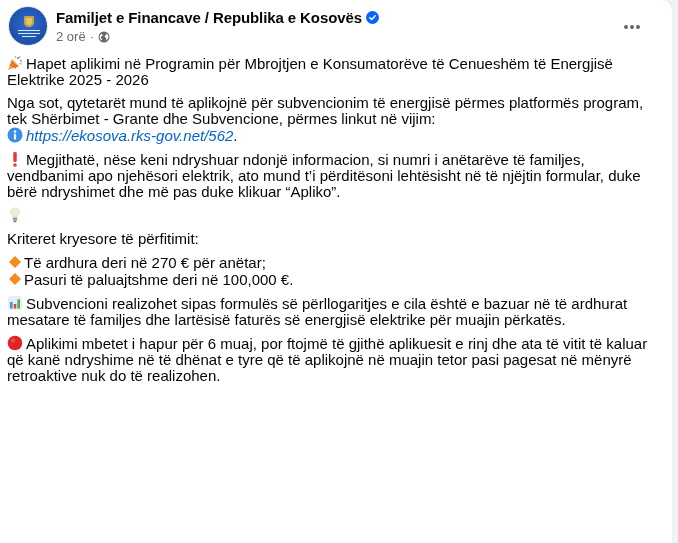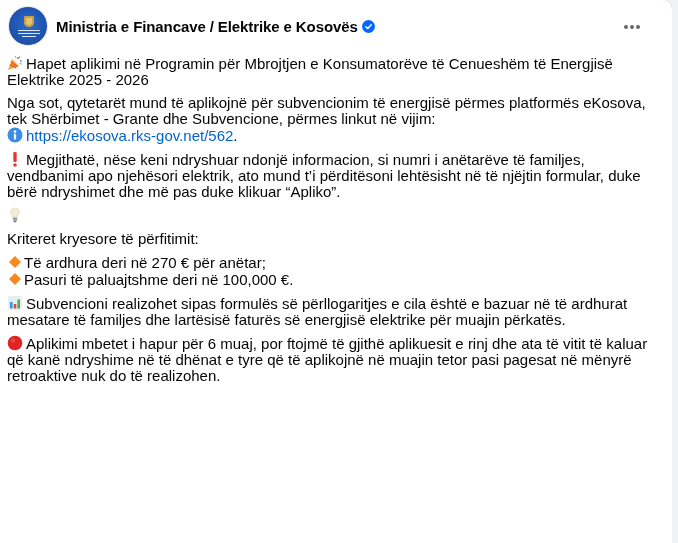--- a/index.html
+++ b/index.html
@@ -68,47 +68,58 @@
     }
     .body {
       position: absolute; left: 7px; top: 55px; width: 652px;
       font-size: 15px; line-height: 16px; color: #050505;
     }
     .para { margin-bottom: 7px; }
     .emoji {
       display: inline-block; width: 16px; height: 16px;
       vertical-align: -2px; margin-right: 3px; position: relative;
     }
-    a.link { color: #0064d1; text-decoration: none; }
+    a.link { color: #0064d1; text-decoration: none; font-style: italic; }
     .scroll-strip {
       position: absolute; left: 672px; top: 0; width: 6px; height: 543px;
       background: #f0f2f5;
     }
   </style>
 </head>
 <body>
 
 <div class="card">
 
   <div class="header">
     <div class="avatar">
       <div class="emblem"></div>
       <div class="line l1"></div>
       <div class="line l2"></div>
       <div class="line l3"></div>
     </div>
     <div class="meta">
       <div class="name-row">
-        <span class="page-name">Ministria e Financave / Elektrike e Kosovës</span>
+        <span class="page-name">Familjet e Financave / Republika e Kosovës</span>
         <span class="verified">
           <svg width="9" height="9" viewBox="0 0 10 10">
               <path d="M2 5.2 L4.2 7.2 L8 3" stroke="#fff" stroke-width="1.6" fill="none" stroke-linecap="round" stroke-linejoin="round"></path>
             </svg>
         </span>
       </div>
+      <div class="sub-row">
+        <span>2 orë</span>
+        <span class="dot">·</span>
+        <span class="globe">
+          <svg width="12" height="12" viewBox="0 0 12 12">
+            <circle cx="6" cy="6" r="5.5" fill="#65676b"></circle>
+            <path d="M3 3.2 C4 2.6 5 3.4 4.6 4.4 C4.2 5.2 3 5 2.8 6.2 C2.7 7 3.6 7.4 4 8.2 L3.6 9.6 C2 8.6 1.2 6.4 1.8 4.6 Z" fill="#fff"></path>
+            <path d="M7 2 C8 2.4 8.6 3 8.2 3.8 C7.8 4.6 6.8 4.2 6.6 5.2 C6.4 6.2 7.6 6.4 8.2 7.2 C8.6 7.8 8.2 8.8 7.4 9.8 C9.4 9 10.6 7 10.4 5 C10.1 3.6 8.8 2.3 7 2 Z" fill="#fff"></path>
+          </svg>
+        </span>
+      </div>
     </div>
   </div>
 
   <div class="more-btn">
     <span></span>
       <span></span>
       <span></span>
   </div>
 
   <div class="body">
@@ -119,21 +130,21 @@
           <path d="M1 15 L5 4 L12 11 Z" fill="#f4a23a"></path>
           <path d="M3 9.5 L9 13 M4 6.8 L10.5 12" stroke="#e0562a" stroke-width="1.2"></path>
           <circle cx="11" cy="3" r="1" fill="#e24b8a"></circle>
           <circle cx="14" cy="6" r="0.9" fill="#3aa6f0"></circle>
           <path d="M8 1 L9 3 M13 1 L12 3.5 M15 9 L12.5 8.5" stroke="#8bc34a" stroke-width="1"></path>
         </svg>
       </span><span>Hapet aplikimi në Programin për Mbrojtjen e Konsumatorëve të Cenueshëm të Energjisë Elektrike 2025 - 2026</span>
     </div>
 
     <div class="para">
-      <span>Nga sot, qytetarët mund të aplikojnë për subvencionim të energjisë përmes platformës eKosova, tek Shërbimet - Grante dhe Subvencione, përmes linkut në vijim:</span><br>
+      <span>Nga sot, qytetarët mund të aplikojnë për subvencionim të energjisë përmes platformës program, tek Shërbimet - Grante dhe Subvencione, përmes linkut në vijim:</span><br>
       <span class="emoji">
         <svg width="16" height="16" viewBox="0 0 16 16">
           <circle cx="8" cy="8" r="7.5" fill="#3b8ee8"></circle>
           <circle cx="8" cy="4.6" r="1.3" fill="#fff"></circle>
           <rect x="6.9" y="6.8" width="2.2" height="5.6" rx="0.6" fill="#fff"></rect>
         </svg>
       </span><a class="link" href="#">https://ekosova.rks-gov.net/562</a><span>.</span>
     </div>
 
 

